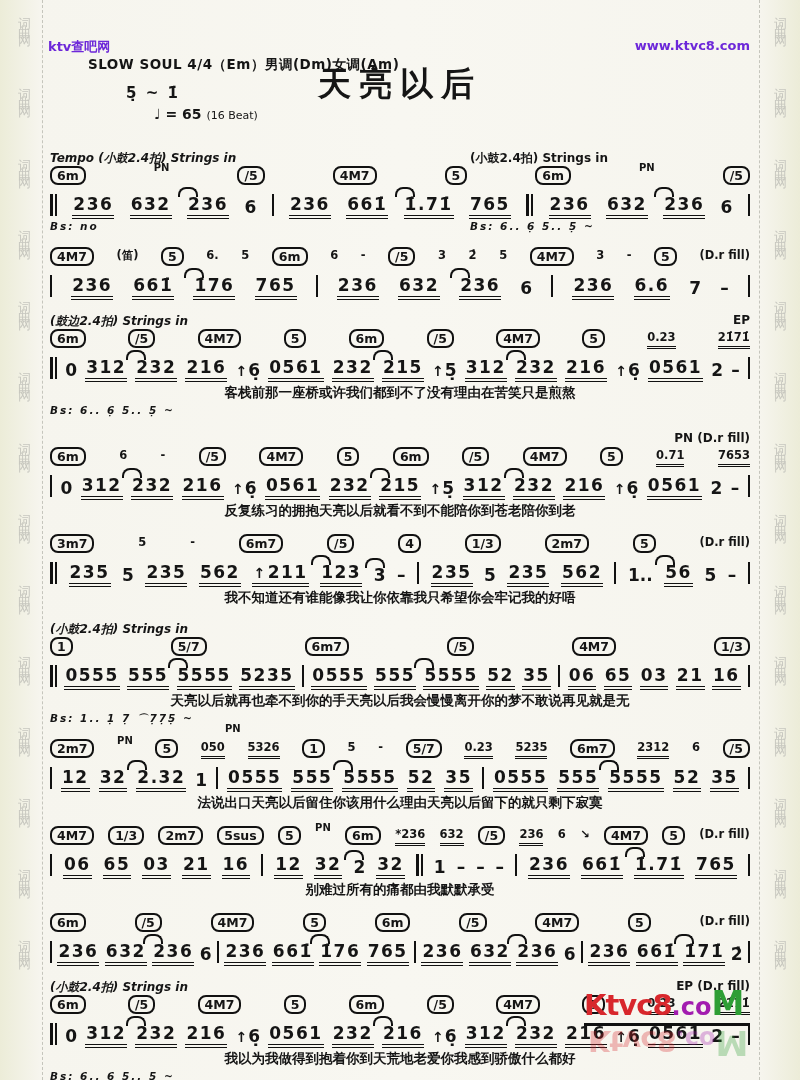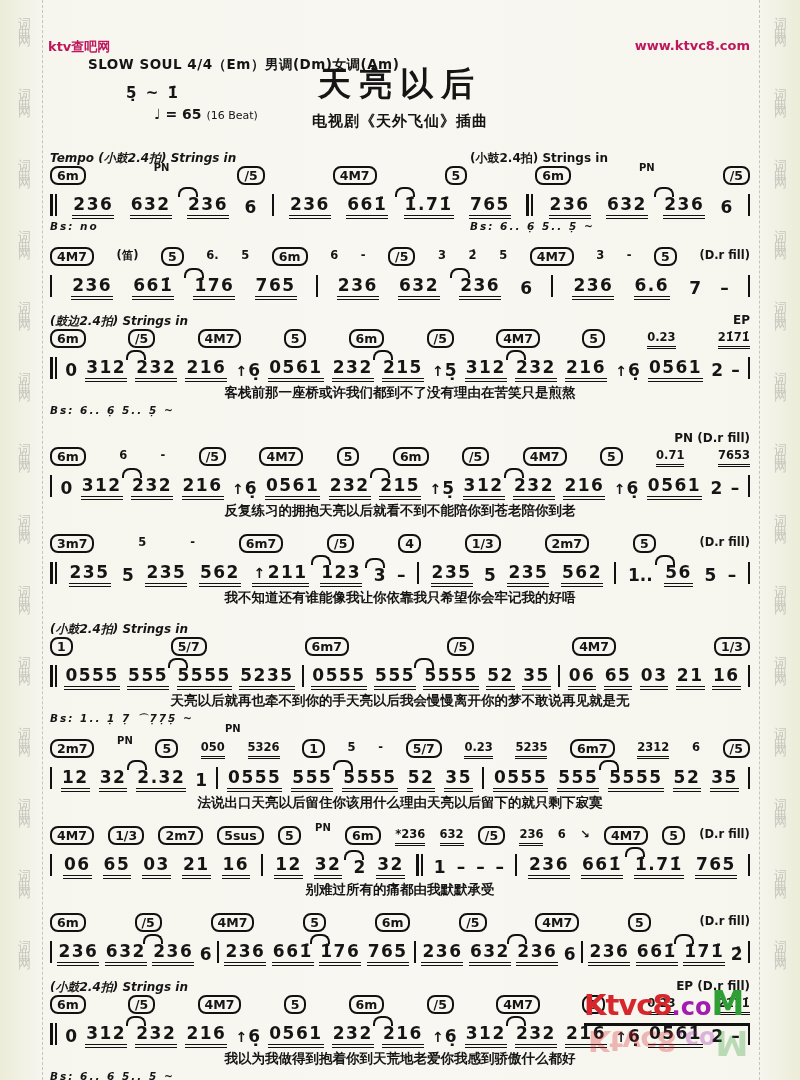--- a/index.html
+++ b/index.html
@@ -12,21 +12,21 @@
   .wm-col{position:absolute;top:6px;bottom:0;width:22px;color:#c7c7bf;font-size:13px;
     writing-mode:vertical-rl;text-orientation:upright;letter-spacing:9px;line-height:20px;overflow:hidden;}
   .wm-left{left:12px;} .wm-right{right:10px;}
   .wm-line{position:absolute;top:0;bottom:0;border-left:1px dashed #c5c5bc;}
   .wm-line-l{left:42px;} .wm-line-r{right:40px;}
 
   .content{position:absolute;left:50px;right:50px;top:0;}
 
   
   .header{position:relative;height:150px;}
-  .sitelink{position:absolute;top:38px;font-size:13px;font-weight:bold;color:#be185d;cursor:pointer;}
+  .sitelink{position:absolute;top:38px;font-size:13px;font-weight:bold;color:#6d28d9;cursor:pointer;}
   .sl-left{left:-2px;} .sl-right{right:0;}
   .style-line{position:absolute;top:56px;left:38px;font-size:13.5px;font-weight:bold;letter-spacing:0.5px;}
   .range-line{position:absolute;top:84px;left:76px;font-size:15px;font-weight:bold;letter-spacing:2px;}
   .tempo-line{position:absolute;top:106px;left:104px;font-size:14px;font-weight:bold;}
   .tempo-line .beat{font-size:11px;font-weight:normal;}
   .title{position:absolute;top:62px;left:0;right:0;text-align:center;font-size:33px;font-weight:bold;letter-spacing:8px;}
   .subtitle{position:absolute;top:112px;left:0;right:0;text-align:center;font-size:15px;font-weight:bold;letter-spacing:1px;}
   .credits{position:absolute;top:52px;right:6px;text-align:right;font-size:13px;font-weight:bold;line-height:1.5;}
 
   
@@ -79,21 +79,20 @@
     <span class="sitelink sl-left">ktv查吧网</span>
     <span class="sitelink sl-right">www.ktvc8.com</span>
     <div class="style-line">SLOW SOUL 4/4（Em）男调(Dm)女调(Am)</div>
     <div class="range-line">5̣ ~ 1̇</div>
     <div class="tempo-line">
       <span>♩</span>
       <span>= 65</span>
       <span class="beat">(16 Beat)</span>
     </div>
     <div class="title">天亮以后</div>
-    <div class="subtitle">电视剧《天外飞仙》插曲</div>
   </div>
 
   <div id="systems">
       <div class="system">
         <div class="sys-labels">
           <span class="lbl-left">Tempo (小鼓2.4拍) Strings in</span>
           <span class="lbl-mid">(小鼓2.4拍) Strings in</span>
         </div>
         <div class="chord-row">
           <span class="cbox">6m</span>

